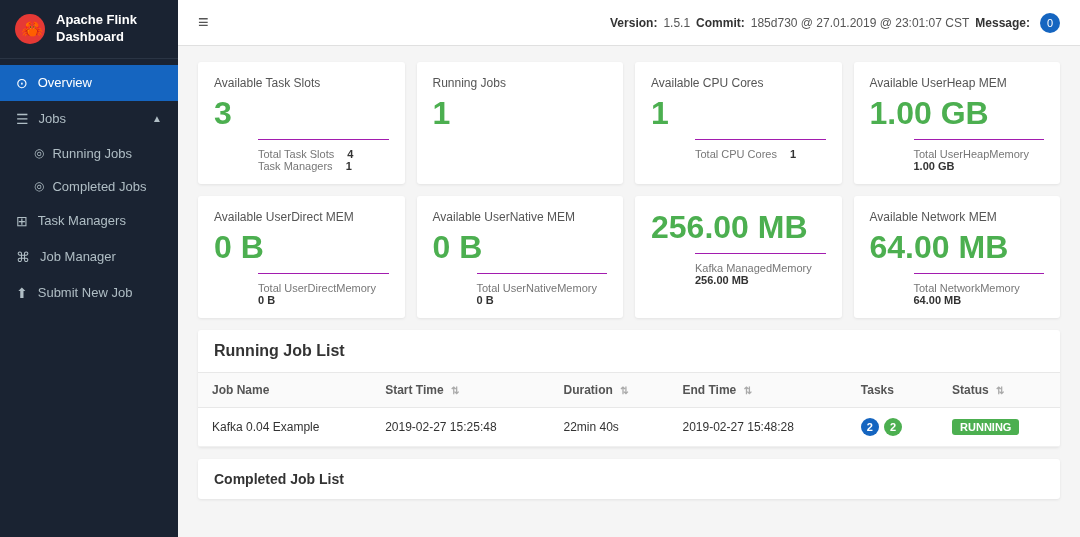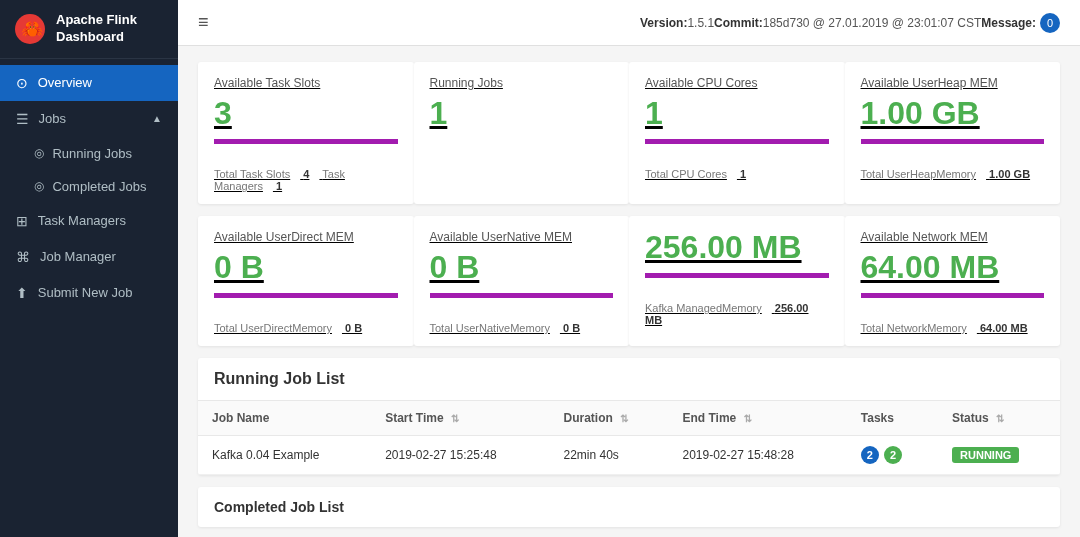--- a/index.html
+++ b/index.html
@@ -80,20 +80,21 @@
       color: #555;
       margin-right: 20px;
       cursor: pointer;
     }
     .topbar-spacer { flex: 1; }
     .topbar-info {
       font-size: 12px;
       color: #555;
       display: flex;
       align-items: center;
+      gap: 6px;
     }
     .topbar-info strong { color: #333; }
     .topbar-msg-badge {
       background: #1565c0;
       color: #fff;
       border-radius: 50%;
       width: 20px;
       height: 20px;
       display: flex;
       align-items: center;
@@ -107,22 +108,22 @@
       flex: 1;
       overflow-y: auto;
       padding: 16px 20px;
       background: #f5f5f5;
     }
 
     
     .metrics-grid {
       display: grid;
       grid-template-columns: repeat(4, 1fr);
+      gap: 12px;
       margin-bottom: 12px;
-      text-decoration: underline;
     }
     .metric-card {
       background: #fff;
       border-radius: 3px;
       padding: 14px 16px 12px;
       box-shadow: 0 1px 3px rgba(0,0,0,0.08);
     }
     .metric-card-title {
       font-size: 12px;
       color: #555;
@@ -131,22 +132,23 @@
     .metric-card-value {
       font-size: 32px;
       font-weight: bold;
       color: #4caf50;
       margin-bottom: 8px;
       line-height: 1.1;
     }
     .metric-card-footer {
       font-size: 11px;
       color: #777;
-      border-top: 5px solid #a21caf;
-      padding-top: 24px;
+      border-top: 1px solid #a21caf;
+      padding-top: 8px;
+      margin-left: 44px;
     }
     .metric-card-footer span { margin-right: 10px; }
     .metric-card-footer strong { color: #333; }
 
     
     .section {
       background: #fff;
       border-radius: 3px;
       box-shadow: 0 1px 3px rgba(0,0,0,0.08);
       margin-bottom: 12px;

